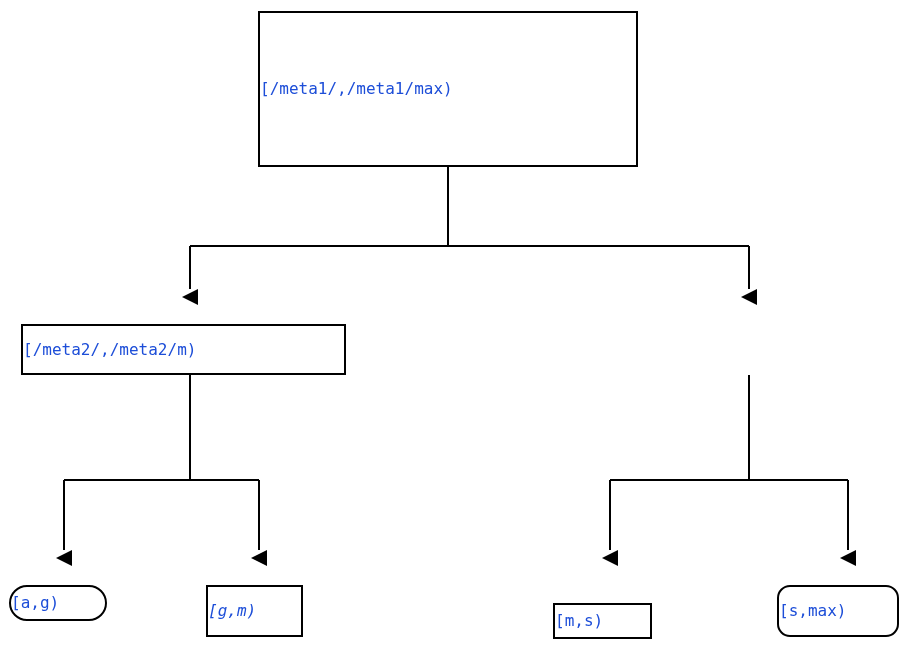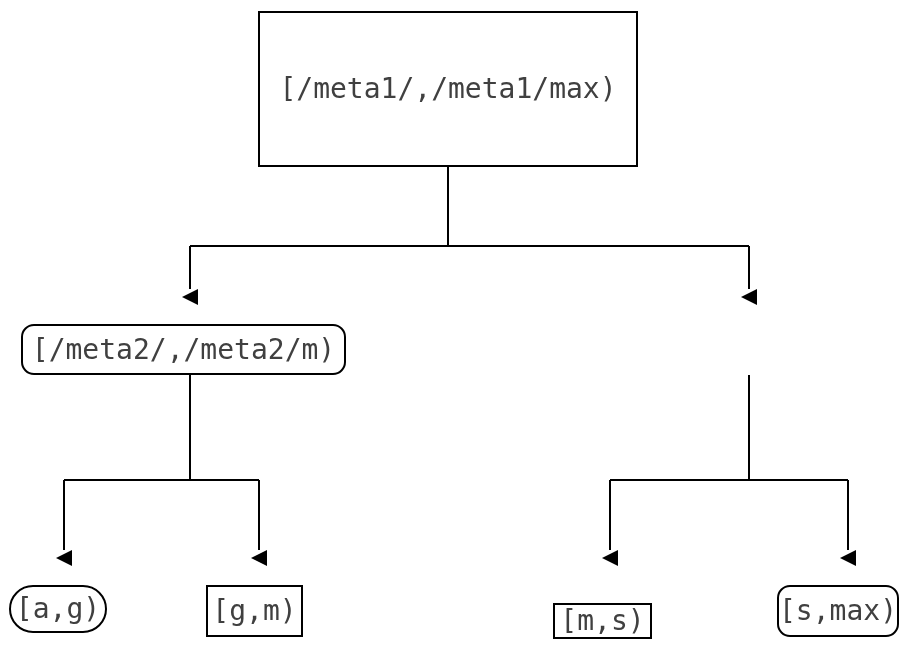--- a/index.html
+++ b/index.html
@@ -26,24 +26,24 @@
     height: 652px;
     display: block;
   }
   .node-box {
     position: absolute;
     box-sizing: border-box;
     border: 2px solid #000000;
     background: #ffffff;
     display: flex;
     align-items: center;
-    justify-content: center;
-    color: #404040;
+    justify-content: flex-start;
+    color: #1d4ed8;
     font-family: "DejaVu Sans Mono", "Liberation Mono", monospace;
-    font-size: 28px;
+    font-size: 16px;
     line-height: 1;
     letter-spacing: 0px;
     white-space: pre;
     user-select: none;
   }
   .node-label {
     display: block;
     font-family: "DejaVu Sans Mono", "Liberation Mono", monospace;
   }
 </style>
@@ -75,30 +75,30 @@
       <path d="M 610 480 L 848 480"></path>
       <path d="M 610 480 L 610 550" marker-end="url(#arrowhead)"></path>
       <path d="M 848 480 L 848 550" marker-end="url(#arrowhead)"></path>
     </g>
   </svg>
 
   <div class="node-box" style="left:258px; top:11px; width:380px; height:156px;">
     <span class="node-label">[/meta1/,/meta1/max)</span>
   </div>
 
-  <div class="node-box" style="left:21px; top:324px; width:325px; height:51px;border-radius:13px;">
+  <div class="node-box" style="left:21px; top:324px; width:325px; height:51px;">
     <span class="node-label">[/meta2/,/meta2/m)</span>
   </div>
 
 
-  <div class="node-box" style="left:9px; top:585px; width:98px; height:48px;border-radius:25px;">
+  <div class="node-box" style="left:9px; top:585px; width:98px; height:36px;border-radius:25px;">
     <span class="node-label">[a,g)</span>
   </div>
 
-  <div class="node-box" style="left:206px; top:585px; width:97px; height:52px;">
+  <div class="node-box" style="left:206px; top:585px; width:97px; height:52px;font-style:italic;">
     <span class="node-label">[g,m)</span>
   </div>
 
   <div class="node-box" style="left:553px; top:603px; width:99px; height:36px;">
     <span class="node-label">[m,s)</span>
   </div>
 
   <div class="node-box" style="left:777px; top:585px; width:122px; height:52px;border-radius:13px;">
     <span class="node-label">[s,max)</span>
   </div>

